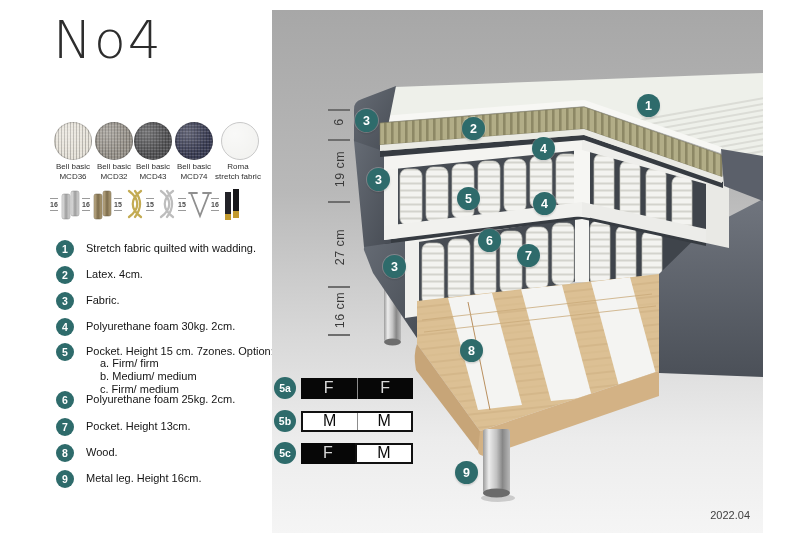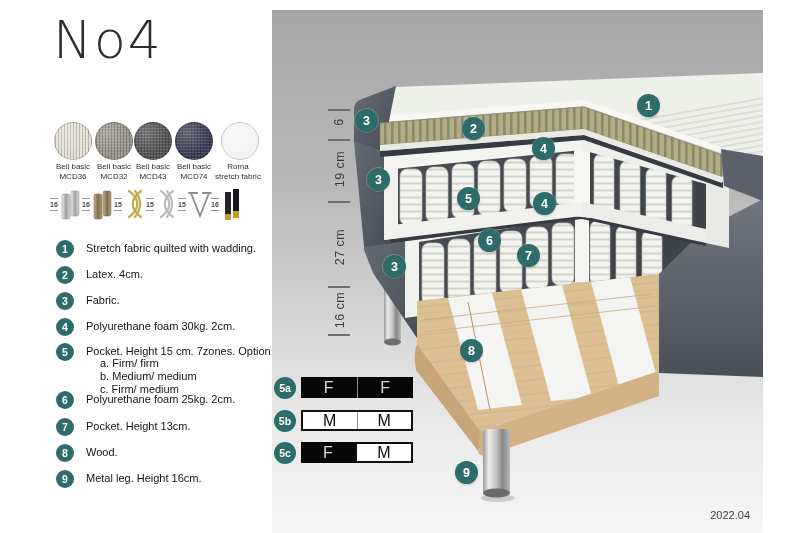--- a/index.html
+++ b/index.html
@@ -40,21 +40,21 @@
          background:linear-gradient(180deg,#a7a7a7 0%,#b9b9b9 35%,#d8d8d8 62%,#ececec 82%,#f5f5f5 100%);}
   #bed-svg{position:absolute;left:0;top:0;}
 
   .dim-label{position:absolute;width:60px;text-align:center;font-size:12.5px;color:#3a3a3a;
          transform:rotate(-90deg);letter-spacing:.5px;}
   .dim-tick{position:absolute;left:56px;width:22px;height:0;border-top:2px solid #6e6e6e;}
 
   .callout{position:absolute;width:23px;height:23px;font-size:12.5px;
          box-shadow:0 0 0 1px rgba(255,255,255,.25), 0 1px 2px rgba(0,0,0,.25);}
 
-  .f-row{position:absolute;left:2px;display:flex;align-items:flex-start;gap:5px;}
+  .f-row{position:absolute;left:2px;display:flex;align-items:center;gap:5px;}
   .f-id{width:22px;height:22px;font-size:10.5px;}
   .f-bar{display:flex;width:112px;height:21px;box-sizing:border-box;}
   .f-bar.outlined{border:2px solid #111;}
   .f-cell{flex:1;display:flex;align-items:center;justify-content:center;
          font-size:16px;line-height:1;}
   .f-cell.dark{background:#070707;color:#d9d9d9;}
   .f-cell.light{background:#fff;color:#0a0a0a;}
   .f-bar .f-cell + .f-cell{border-left:1px solid #8c8c8c;}
   .f-bar.mixed .f-cell.light{border:2px solid #111;border-left:2px solid #111;}
 

